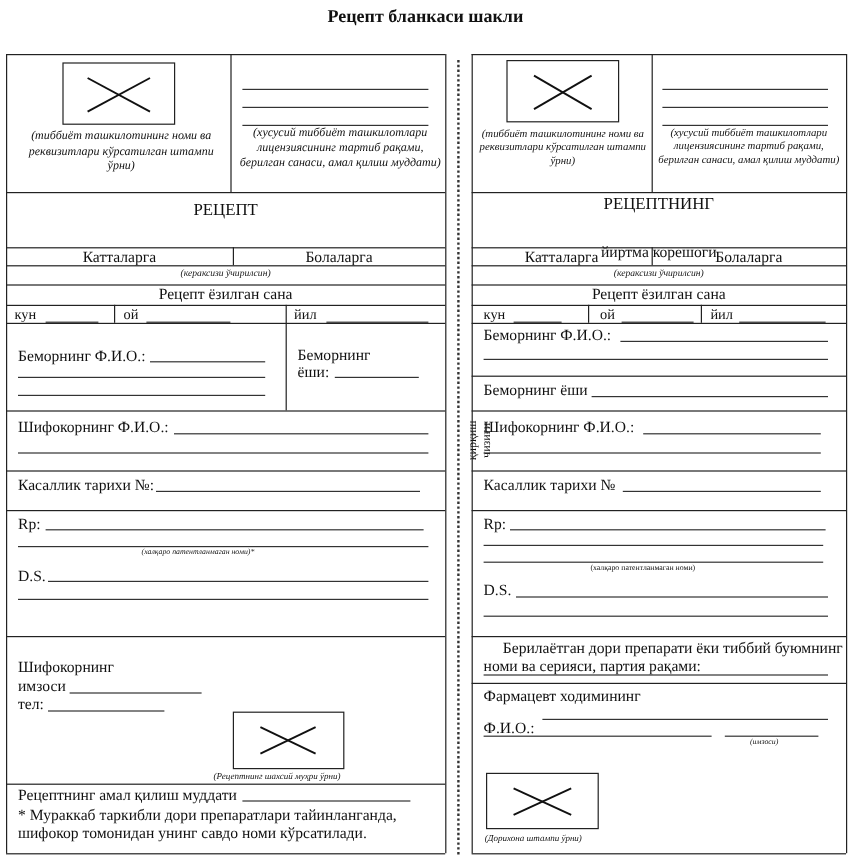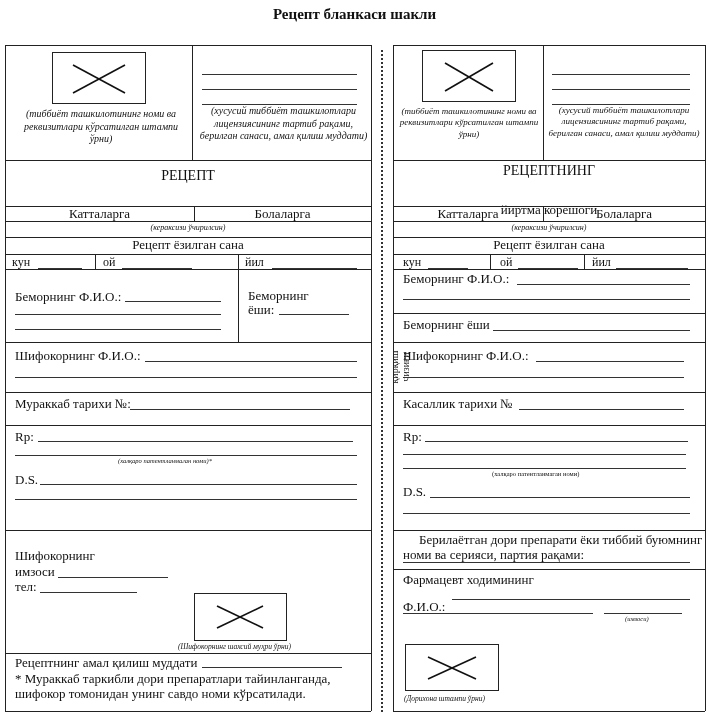--- a/index.html
+++ b/index.html
@@ -71,21 +71,21 @@
   <div class="t" style="left:248px;top:289px;">Беморнинг</div>
   <div class="t" style="left:248px;top:303px;">ёши:</div>
   <div class="ul" style="left:279px;top:314px;width:70px;"></div>
   <div class="hl" style="left:5px;top:342px;width:366px;"></div>
 
   <div class="t" style="left:15px;top:349px;">Шифокорнинг Ф.И.О.:</div>
   <div class="ul" style="left:145px;top:361px;width:212px;"></div>
   <div class="ul" style="left:15px;top:377px;width:342px;"></div>
   <div class="hl" style="left:5px;top:392px;width:366px;"></div>
 
-  <div class="t" style="left:15px;top:397px;">Мураккаб тарихи №:</div>
+  <div class="t" style="left:15px;top:397px;">Касаллик тарихи №:</div>
   <div class="ul" style="left:130px;top:409px;width:220px;"></div>
   <div class="hl" style="left:5px;top:425px;width:366px;"></div>
 
   <div class="t" style="left:15px;top:430px;">Rp:</div>
   <div class="ul" style="left:38px;top:441px;width:315px;"></div>
   <div class="ul" style="left:15px;top:455px;width:342px;"></div>
   <div class="t tiny" style="left:118px;top:457px;">(халқаро патентланмаган номи)*</div>
   <div class="t" style="left:15px;top:473px;">D.S.</div>
   <div class="ul" style="left:40px;top:484px;width:317px;"></div>
   <div class="ul" style="left:15px;top:499px;width:342px;"></div>
@@ -95,21 +95,21 @@
   <div class="t" style="left:15px;top:565px;">имзоси</div>
   <div class="ul" style="left:58px;top:577px;width:110px;"></div>
   <div class="t" style="left:15px;top:580px;">тел:</div>
   <div class="ul" style="left:40px;top:592px;width:97px;"></div>
   <div class="stamp" style="left:194px;top:593px;width:91px;height:46px;">
     <svg viewBox="0 0 91 46" preserveAspectRatio="none">
         <line x1="22" y1="12" x2="68" y2="34" stroke="#111" stroke-width="1.6"></line>
         <line x1="22" y1="34" x2="68" y2="12" stroke="#111" stroke-width="1.6"></line>
       </svg>
   </div>
-  <div class="t tiny" style="left:178px;top:643px;font-size:7.5px;">(Шифокорнинг шахсий муҳри ўрни)</div>
+  <div class="t tiny" style="left:178px;top:643px;font-size:7.5px;">(Рецептнинг шахсий муҳри ўрни)</div>
   <div class="hl" style="left:5px;top:653px;width:366px;"></div>
 
   <div class="t" style="left:15px;top:656px;">Рецептнинг амал қилиш муддати</div>
   <div class="ul" style="left:202px;top:667px;width:140px;"></div>
   <div class="t" style="left:15px;top:672px;">* Мураккаб таркибли дори  препаратлари тайинланганда,</div>
   <div class="t" style="left:15px;top:687px;">шифокор томонидан унинг савдо номи кўрсатилади.</div>
 </div>
 
 <div class="cut"></div>
 <div class="cutlabel">қирқиш чизиғи</div>

